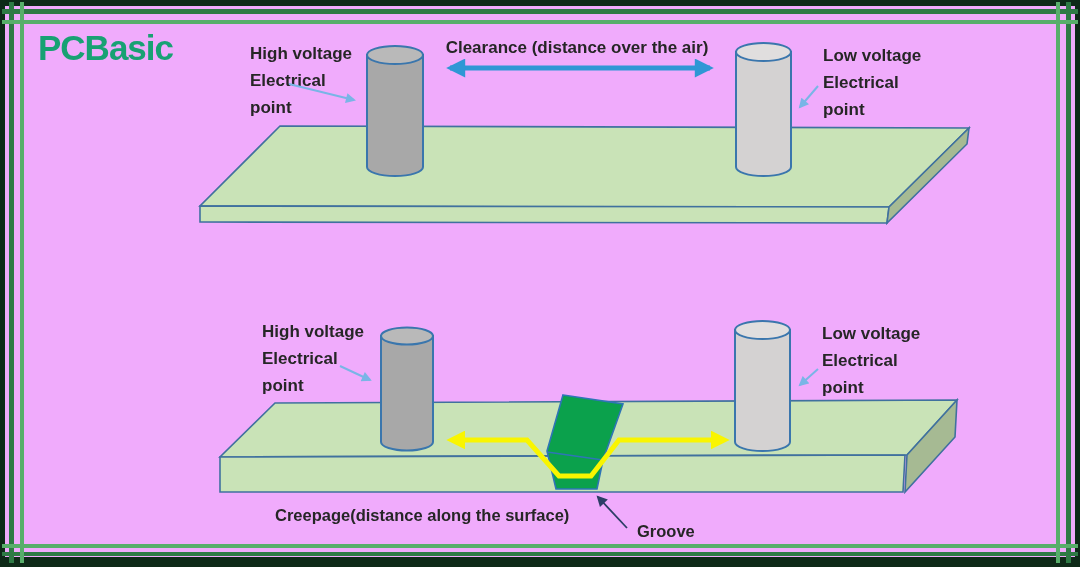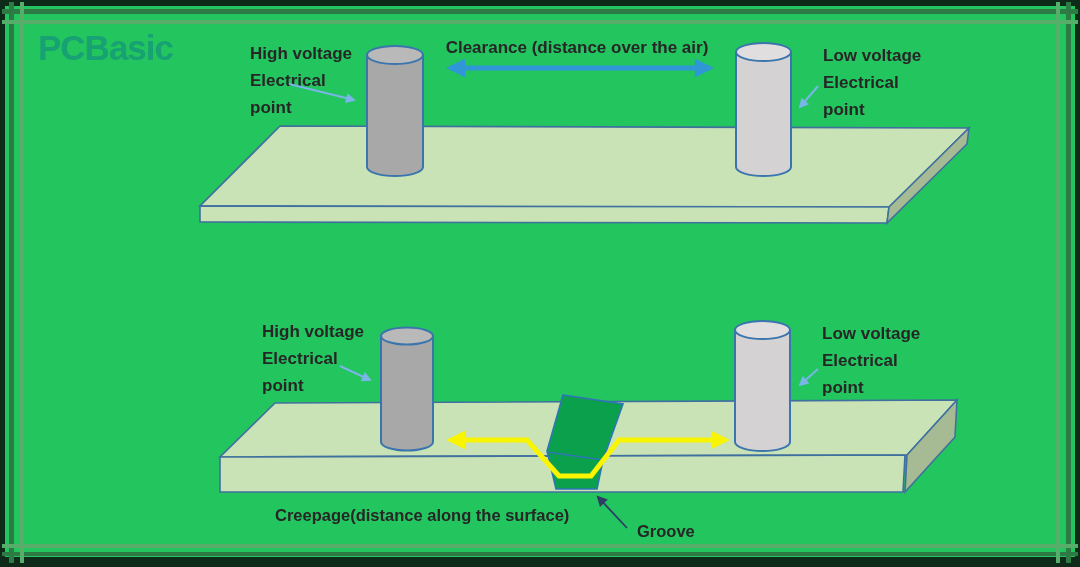--- a/index.html
+++ b/index.html
@@ -1,18 +1,18 @@
 <!DOCTYPE html>
 <html><head>
 <meta charset="utf-8">
 <style>
   html,body { margin:0; padding:0; background:#444; }
   #stage {
     position:relative; width:1080px; height:567px;
-    background:#22c55e; overflow:hidden;
+    background:#f0abfc; overflow:hidden;
     font-family:"Liberation Sans", sans-serif;
   }
   
   .band { position:absolute; background:#0e2a18; }
   #band-top    { left:0; top:0; width:1080px; height:6px; }
   #band-bottom { left:0; top:557px; width:1080px; height:10px; }
   #band-left   { left:0; top:0; width:5px; height:567px; }
   #band-right  { left:1075px; top:0; width:5px; height:567px; }
   
   .lineA { position:absolute; background:#2e7a45; }

